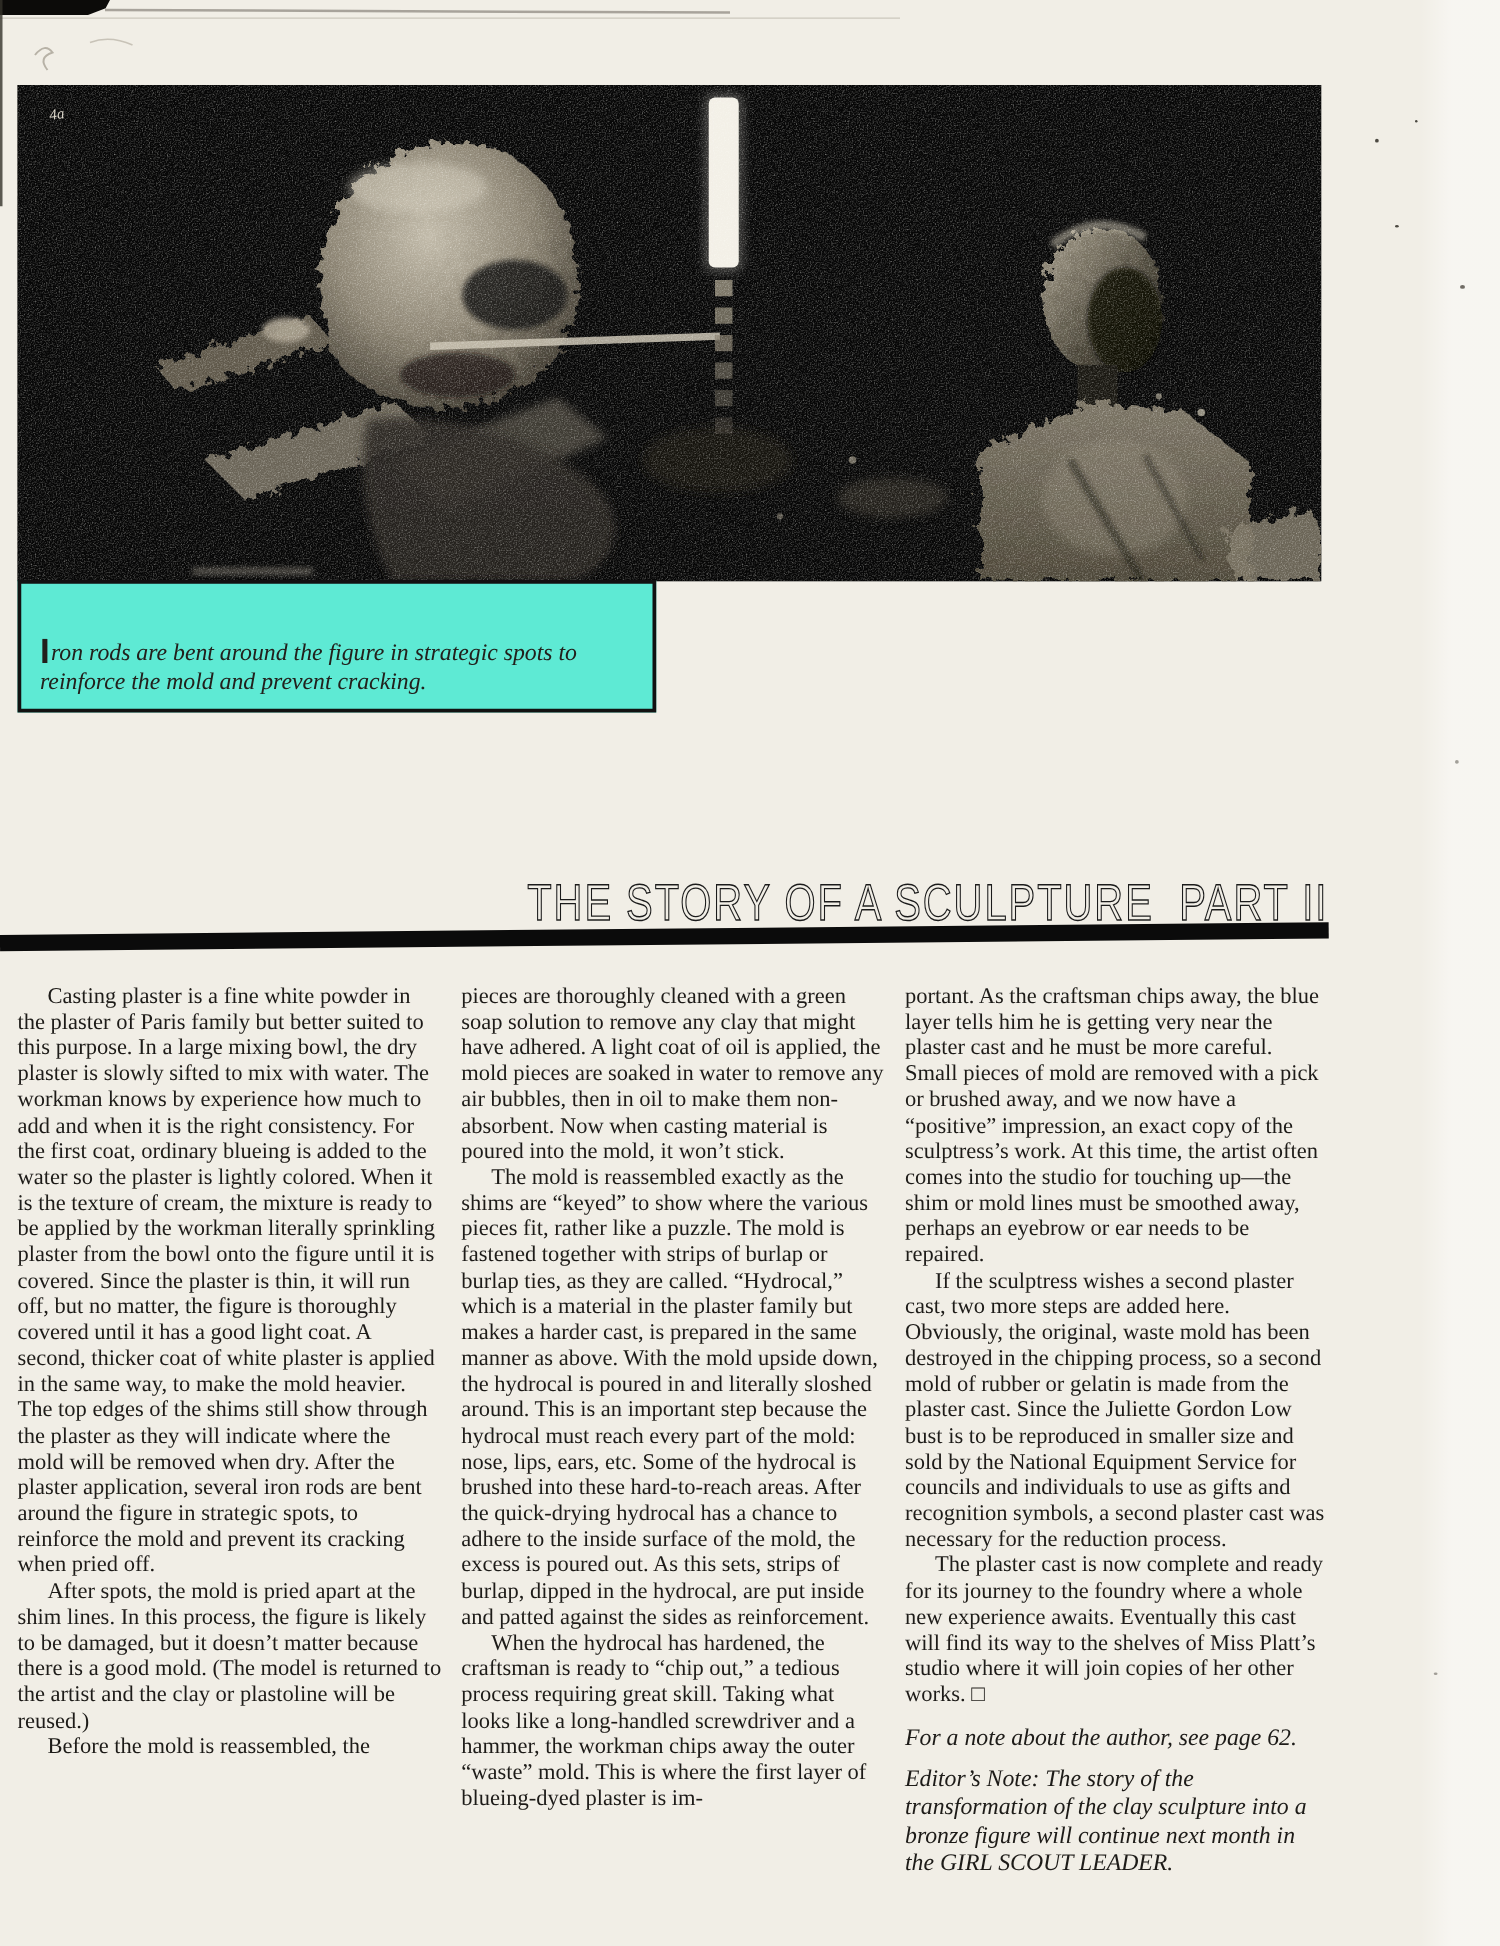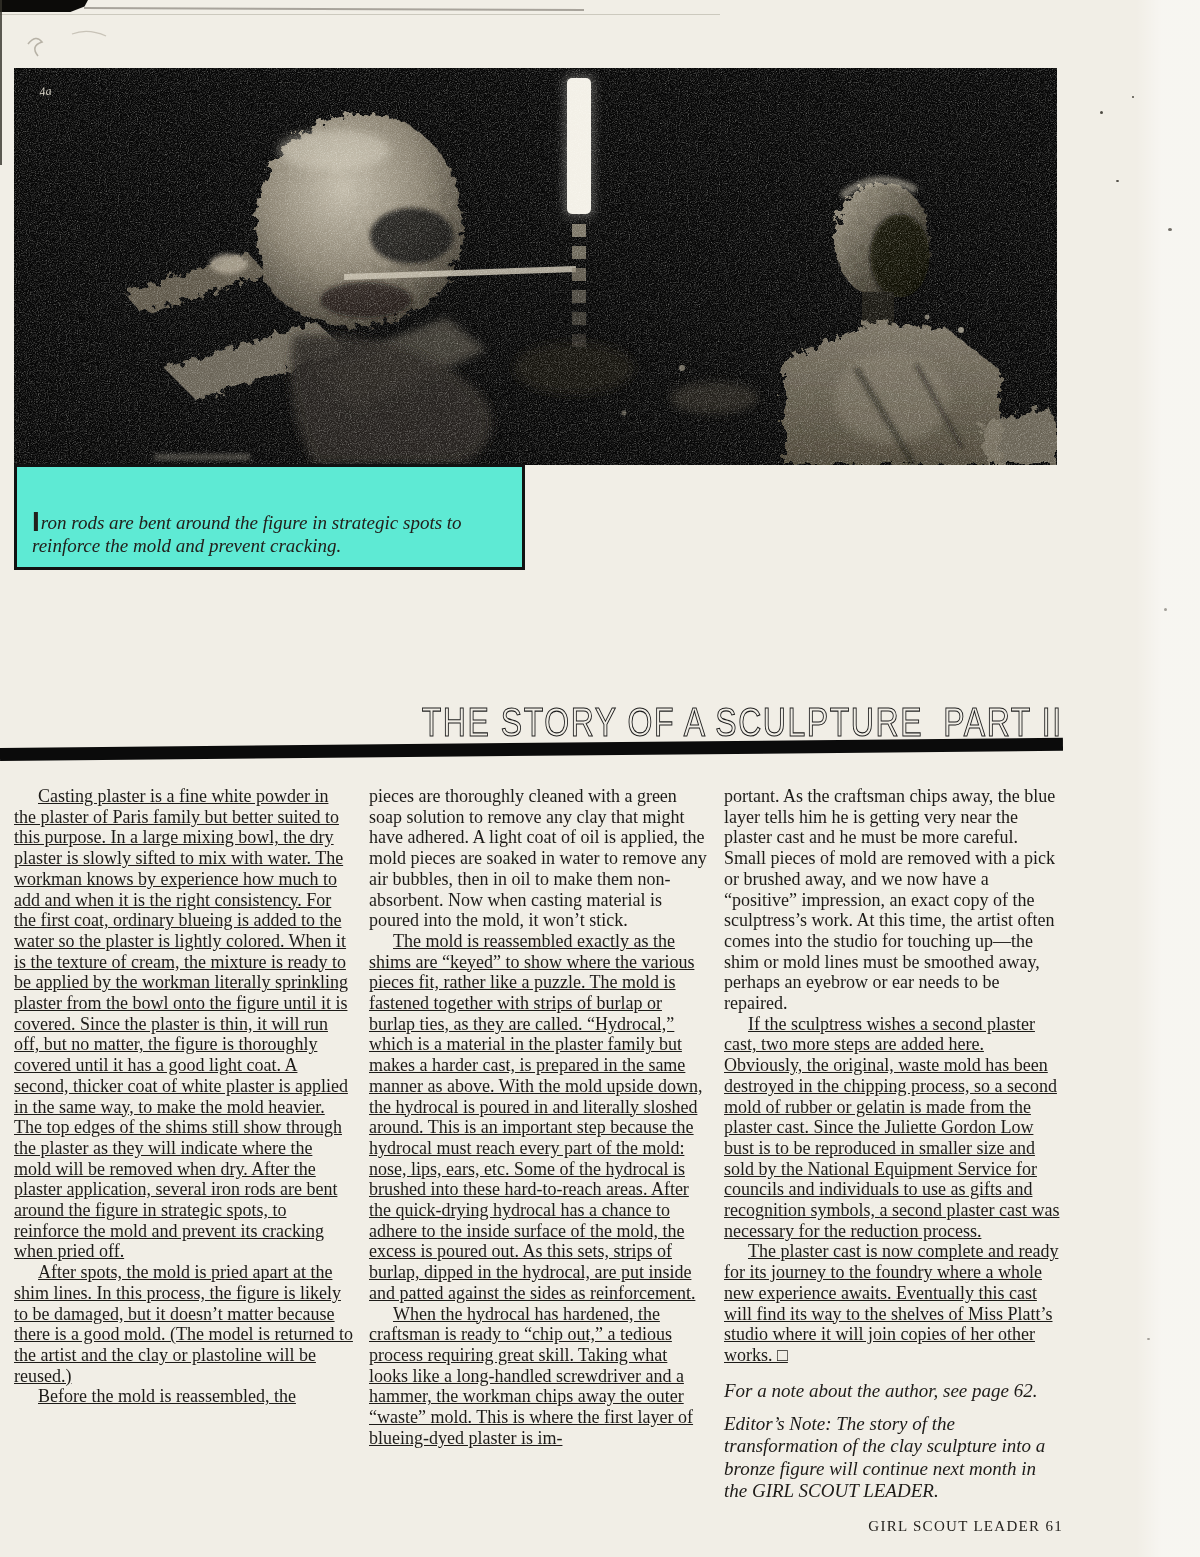--- a/index.html
+++ b/index.html
@@ -39,21 +39,21 @@
   @supports (-webkit-text-stroke: 1px #000){
     .title-inner{-webkit-text-stroke:1.1px #1b1b1b;color:transparent;}
   }
   .title-part{margin-left:26px;}
   .title-rule{position:absolute;left:0;top:748px;width:1063px;height:13px;background:#0b0b0b;
     transform:rotate(-.55deg);transform-origin:0 50%;}
   
   .columns{position:absolute;left:14px;top:786px;width:1049px;display:flex;gap:16px;}
   .col{width:339px;font-size:18px;line-height:20.7px;text-align:left;}
   .col p{margin:0;}
-  .col p.indent{text-indent:24px;text-decoration:underline;}
+  .col p.indent{text-indent:24px;}
   .col p.note{font-style:italic;font-size:19px;line-height:19px;margin-top:15px;}
   .col p.editors{font-style:italic;font-size:19px;line-height:22.5px;margin-top:13px;}
   
   .footer{position:absolute;left:0;top:1518px;width:1063px;text-align:right;
     font-size:15px;letter-spacing:1.3px;color:#24221e;}
   .pencil-marks{position:absolute;left:10px;top:22px;}
 </style>
 </head>
 <body>
 
@@ -186,15 +186,14 @@
       </div>
     <div class="col">
         <p class="">portant. As the craftsman chips away, the blue layer tells him he is getting very near the plaster cast and he must be more careful. Small pieces of mold are removed with a pick or brushed away, and we now have a “positive” impression, an exact copy of the sculptress’s work. At this time, the artist often comes into the studio for touching up—the shim or mold lines must be smoothed away, perhaps an eyebrow or ear needs to be repaired.</p>
         <p class="indent">If the sculptress wishes a second plaster cast, two more steps are added here. Obviously, the original, waste mold has been destroyed in the chipping process, so a second mold of rubber or gelatin is made from the plaster cast. Since the Juliette Gordon Low bust is to be reproduced in smaller size and sold by the National Equipment Service for councils and individuals to use as gifts and recognition symbols, a second plaster cast was necessary for the reduction process.</p>
         <p class="indent">The plaster cast is now complete and ready for its journey to the foundry where a whole new experience awaits. Eventually this cast will find its way to the shelves of Miss Platt’s studio where it will join copies of her other works. □</p>
         <p class=" note">For a note about the author, see page 62.</p>
         <p class=" editors">Editor’s Note: The story of the transformation of the clay sculpture into a bronze figure will continue next month in the GIRL SCOUT LEADER.</p>
       </div>
   </div>
 
-  <div class="footer">GIRL SCOUT LEADER 61</div>
 
 </div>
 
 </body></html>

